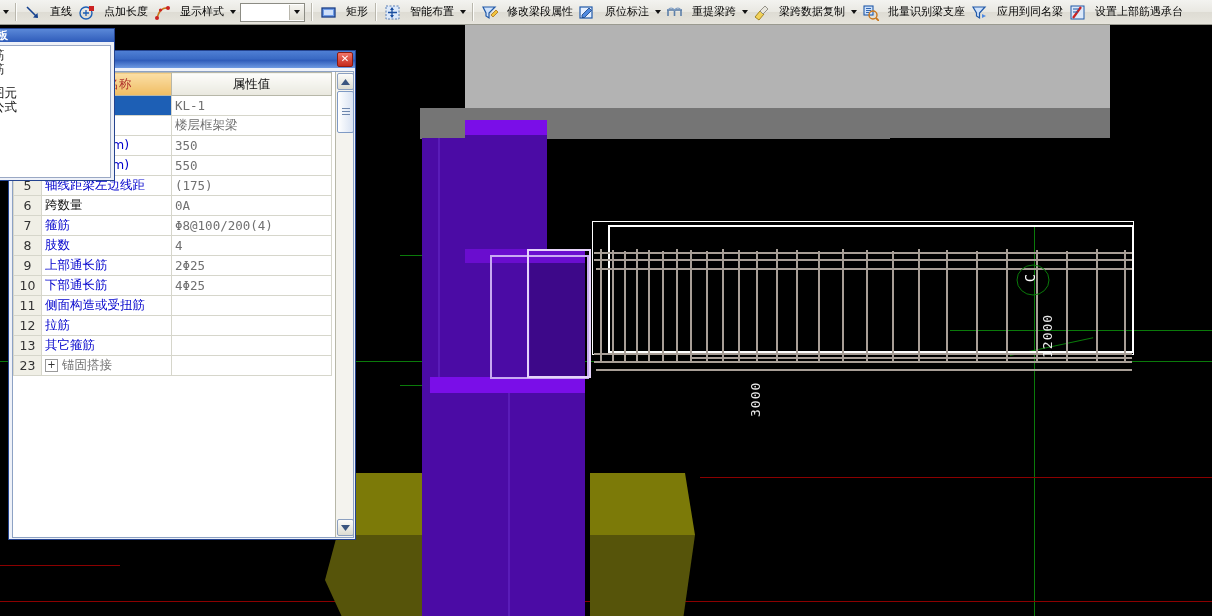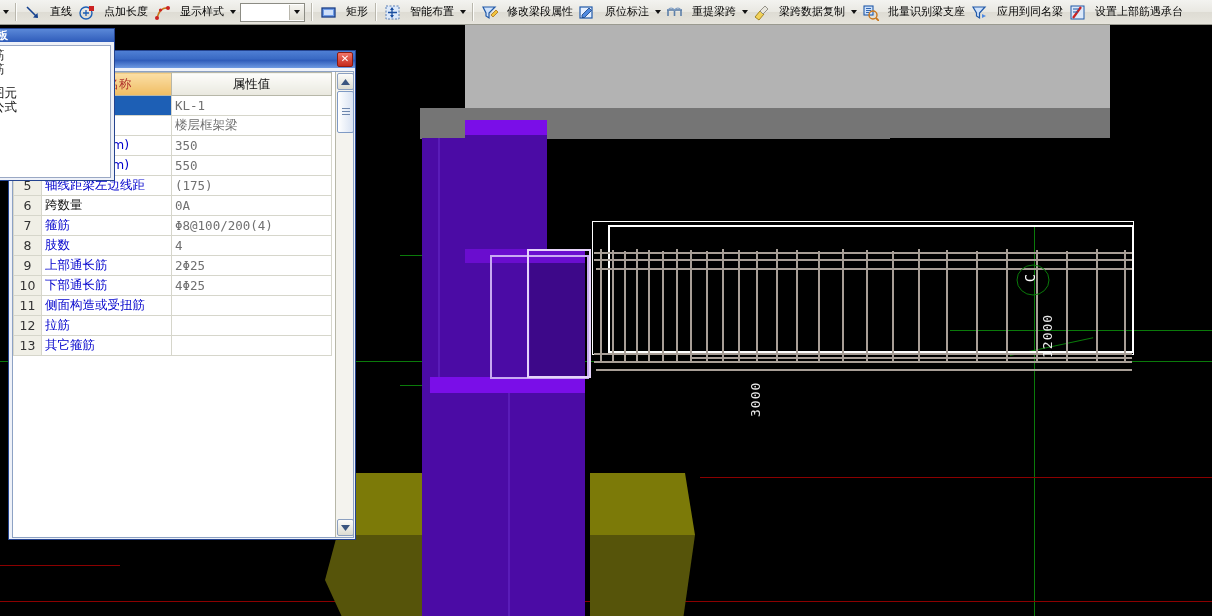--- a/index.html
+++ b/index.html
@@ -388,20 +388,25 @@
             <tr>
               <td class="idx">12</td>
               <td class="nm">拉筋</td>
               <td class="val"></td>
             </tr>
             <tr>
               <td class="idx">13</td>
               <td class="nm">其它箍筋</td>
               <td class="val"></td>
             </tr>
+            <tr>
+              <td class="idx">23</td>
+              <td class="nm grp"><span class="plus">+</span><span>锚固搭接</span></td>
+              <td class="val"></td>
+            </tr>
           </tbody>
       </table>
     </div>
     <div id="vscroll">
       <div class="sbtn" style="top:1px;">
         <svg width="9" height="6">
             <polygon points="4.5,0 9,6 0,6" fill="#3a5580"></polygon>
           </svg>
       </div>
       <div id="sthumb">

